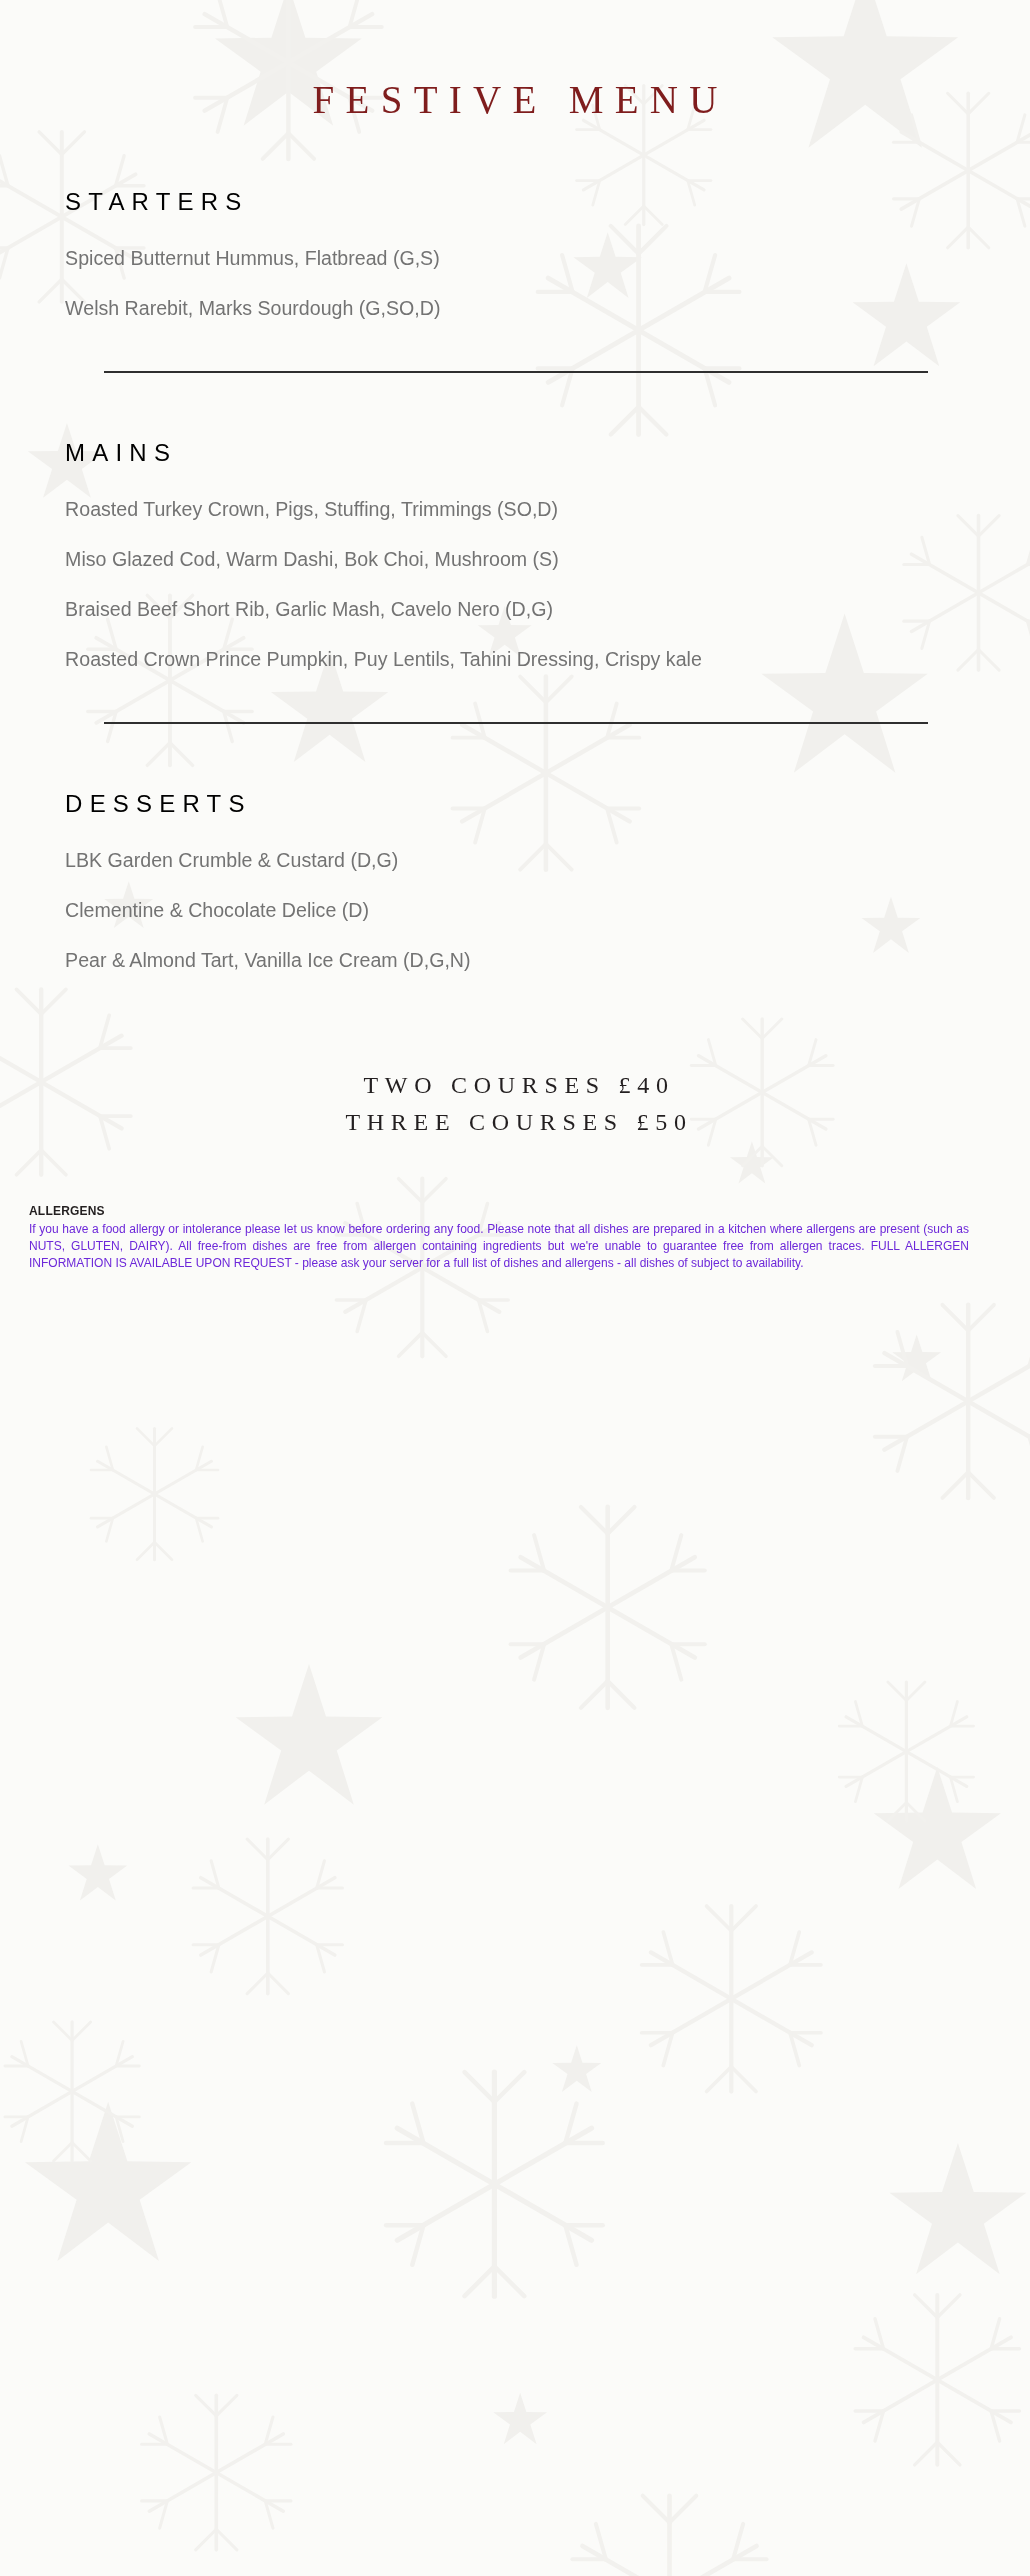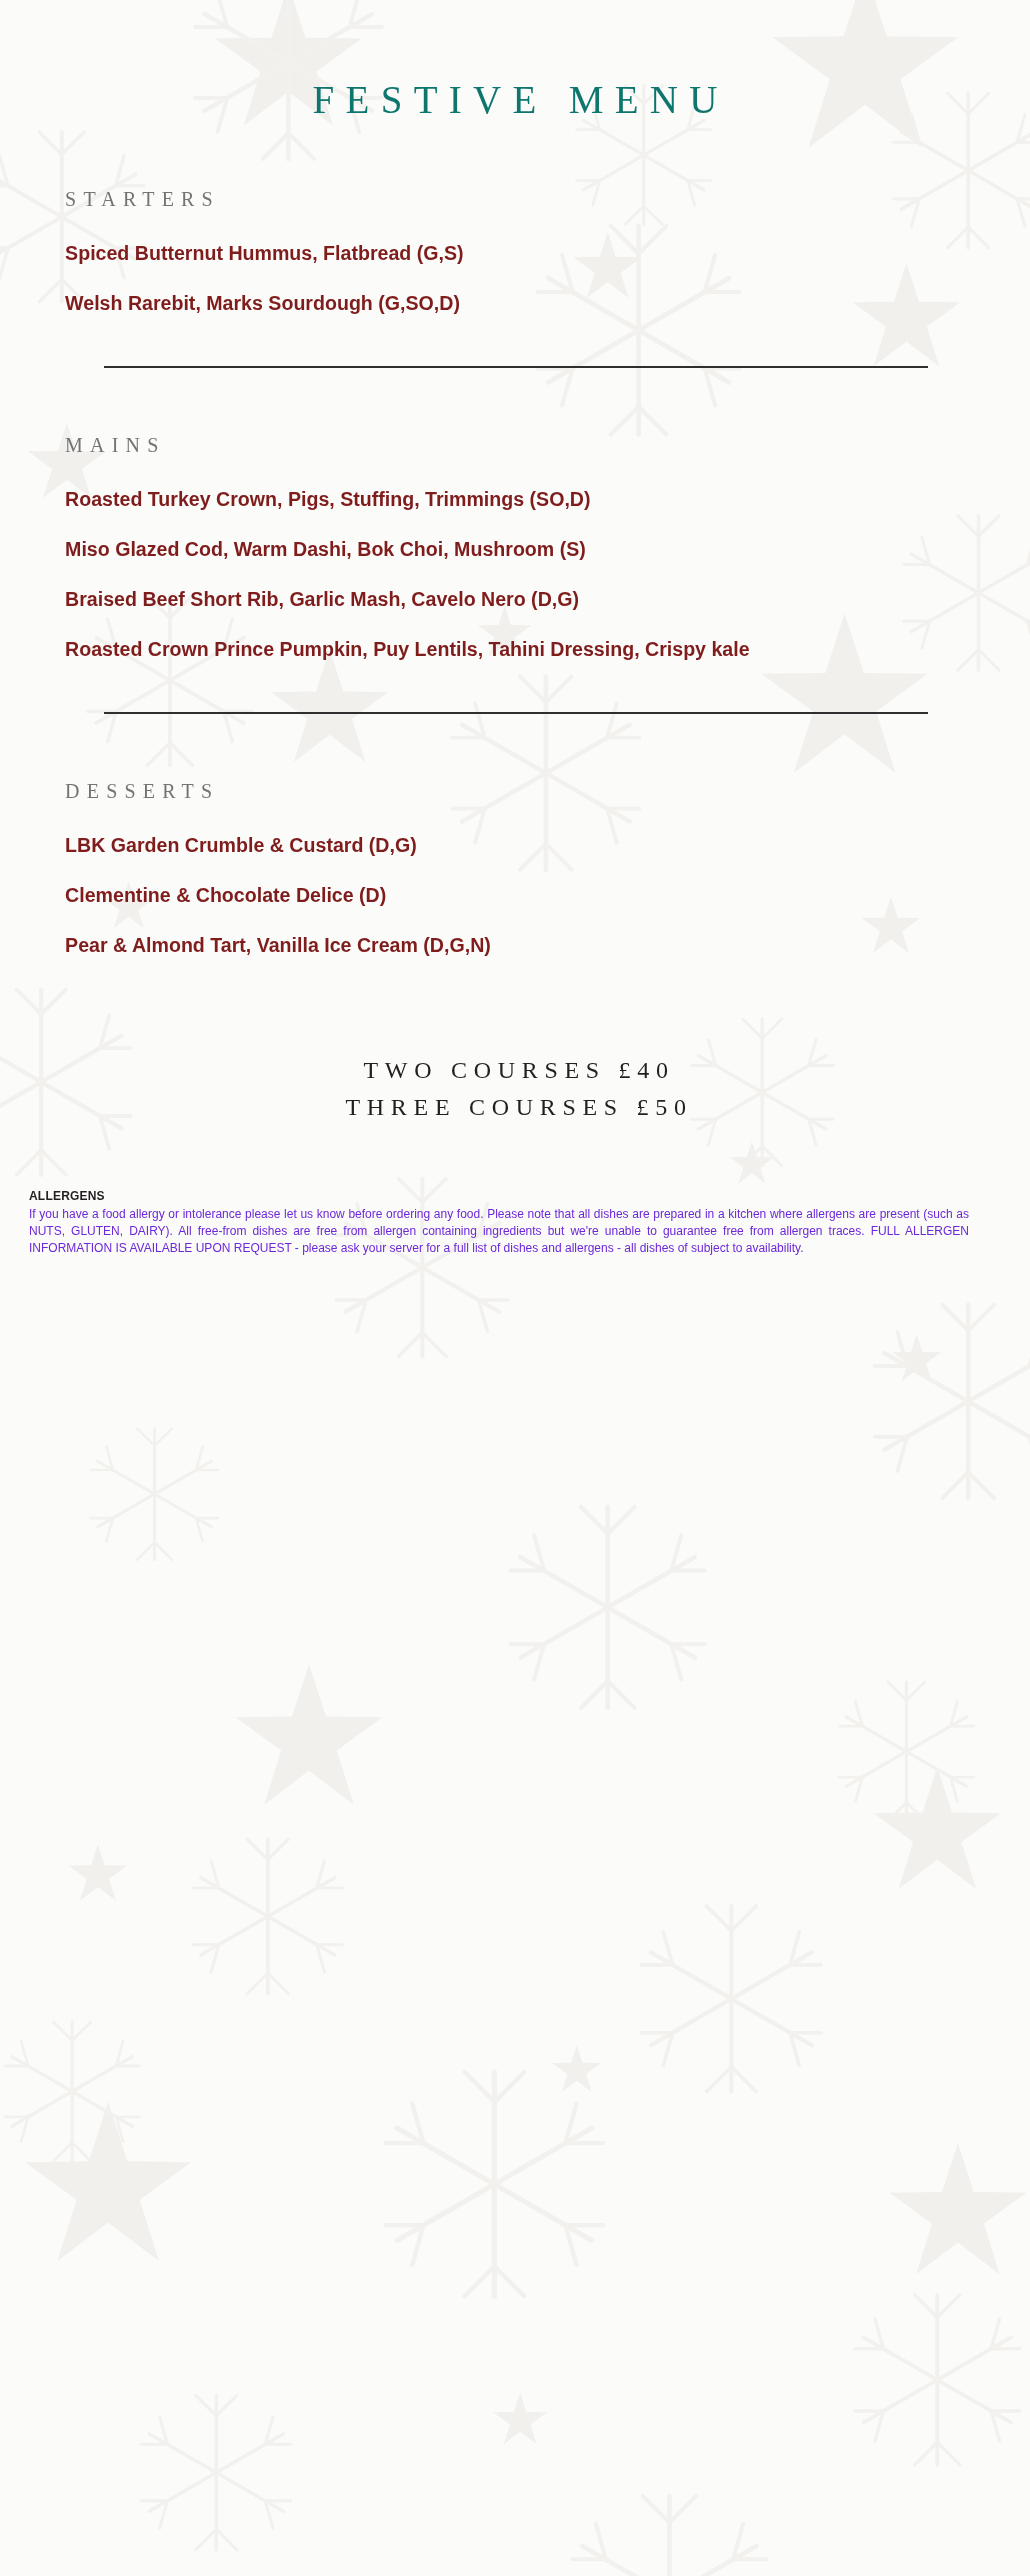--- a/index.html
+++ b/index.html
@@ -35,49 +35,49 @@
     box-sizing: border-box;
   }
 
   
   .menu-title {
     text-align: center;
     font-family: "Liberation Serif", serif;
     font-size: 39px;
     letter-spacing: 11.3px;
     font-weight: 400;
-    color: #0f766e;
+    color: #7f1d1d;
     margin: 0;
     padding-top: 77px;
     padding-left: 11.3px;
   }
 
   
   .section {
     margin-top: 66px;
   }
   .section-title {
-    font-family: Liberation Serif, serif;
-    font-size: 20px;
+    font-family: Liberation Sans, sans-serif;
+    font-size: 24px;
     letter-spacing: 7.2px;
     font-weight: 400;
-    color: #737373;
+    color: #000000;
     margin: 0 0 28px 4.1px;
   }
   .items {
     list-style: none;
     margin: 0;
     padding: 0;
   }
   .item {
     font-family: "Liberation Sans", sans-serif;
     font-size: 19.6px;
     line-height: 1.45;
-    font-weight: 700;
-    color: #7f1d1d;
+    font-weight: 400;
+    color: #737373;
     margin: 0 0 21.6px 4.1px;
     max-width: 907px;
   }
   .item:last-child { margin-bottom: 0; }
 
   .divider {
     width: 824px;
     height: 1.5px;
     background: #2f2f2f;
     margin: 49px auto 0 43px;

